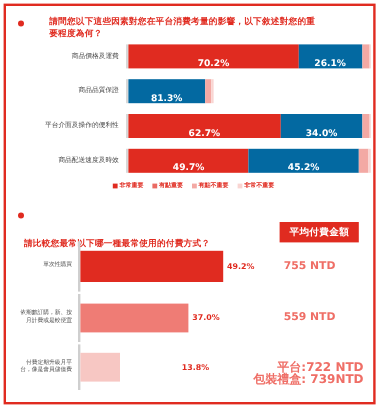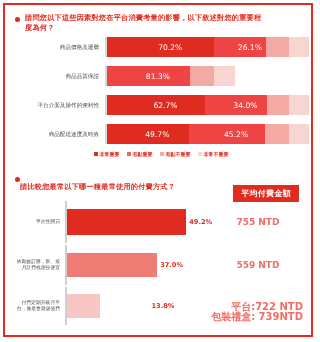--- a/index.html
+++ b/index.html
@@ -10,21 +10,21 @@
   }
   .slide{
     position:absolute;left:3px;top:3px;
     width:310px;height:334px;
     border:2px solid #e02b20;
     background:#ffffff;
     box-sizing:border-box;
   }
 
   
-  .qhead{position:absolute;display:flex;align-items:flex-start;}
+  .qhead{position:absolute;display:flex;align-items:flex-start;gap:16px;}
   .bullet{
     width:5px;height:5px;border-radius:50%;
     background:#e02b20;flex:0 0 auto;margin-top:4px;
   }
   .qtext{
     margin-left:5px;
     color:#e02b20;
     font-weight:bold;
     font-size:7.2px;
     line-height:9.5px;
@@ -35,24 +35,24 @@
 
   
   #chart1{position:absolute;left:8px;top:32px;width:296px;height:110px;}
   .c1row{position:absolute;left:0;width:296px;height:20px;display:flex;align-items:center;}
   .c1lab{
     width:92px;flex:0 0 auto;text-align:right;padding-right:6px;
     font-size:5.6px;color:#4a4a4a;line-height:7px;box-sizing:border-box;
   }
   .c1axis{width:2px;flex:0 0 auto;align-self:stretch;background:#d8d8d8;}
   .c1bar{flex:1 1 auto;height:20px;display:flex;}
-  .seg{height:100%;display:flex;align-items:center;justify-content:center;
-       font-size:7.6px;font-weight:normal;color:#ffffff;padding-left:19px;}
+  .seg{height:100%;display:flex;align-items:flex-end;justify-content:center;
+       font-size:7.6px;font-weight:bold;color:#ffffff;}
   .seg.s1{background:#e02b20;}
-  .seg.s2{background:#ef4444;}
+  .seg.s2{background:#0369a1;}
   .seg.s3{background:#f3a9a4;}
   .seg.s4{background:#f9d5d2;}
   .seg span{pointer-events:none;}
 
   
   #legend{
     position:absolute;left:8px;top:146px;width:296px;
     display:flex;justify-content:center;align-items:center;gap:7px;
   }
   .lgitem{display:flex;align-items:center;gap:2px;}

